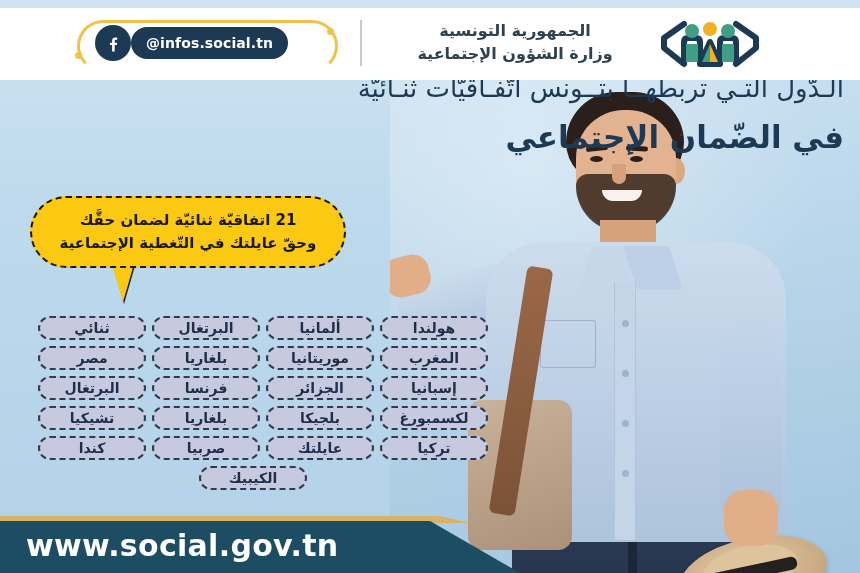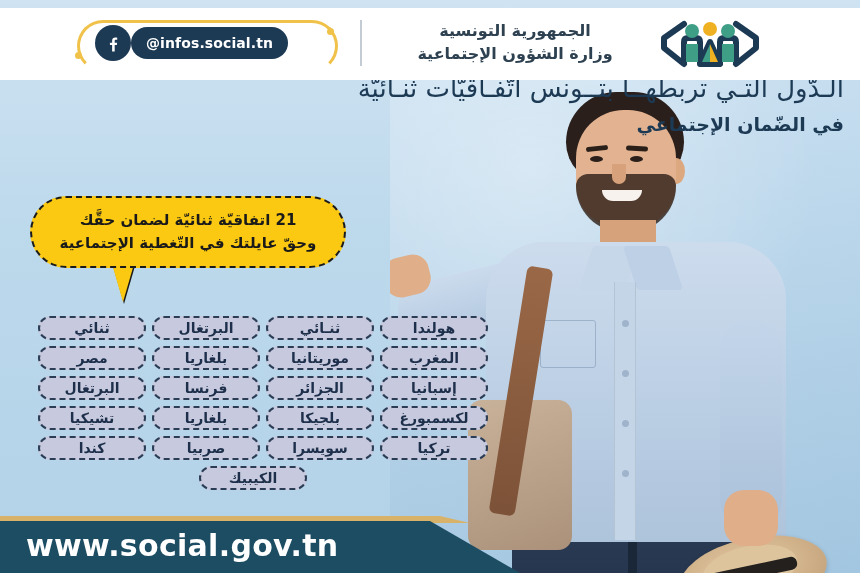--- a/index.html
+++ b/index.html
@@ -73,21 +73,21 @@
     display:flex;align-items:center;gap:3px;z-index:3;}
   .handle-pill span{color:#fff;font-size:14px;font-weight:700;letter-spacing:.1px;direction:ltr;}
   .divider{position:absolute;left:360px;top:12px;width:2px;height:46px;background:#c3ccd4;}
   .ministry{position:absolute;left:395px;top:11px;width:240px;text-align:center;direction:rtl;}
   .ministry div{color:#2e4150;font-size:16px;font-weight:700;line-height:1.45;}
   .logo{position:absolute;left:650px;top:6px;width:120px;height:58px;}
 
   
   .title-wrap{position:absolute;right:16px;top:74px;z-index:15;text-align:right;direction:rtl;}
   .title-1{color:#1d3a55;font-size:26px;font-weight:400;letter-spacing:.5px;line-height:1.15;white-space:nowrap;}
-  .title-2{color:#1d3a55;font-size:19px;font-weight:700;margin-top:10px;line-height:1.15;padding-left:330px;}
+  .title-2{color:#1d3a55;font-size:31px;font-weight:700;margin-top:16px;line-height:1.15;padding-left:330px;}
 
   
   .bubble{
     position:absolute;left:30px;top:196px;width:316px;min-height:72px;z-index:16;
     background:#fbc911;border:2px dashed #1a1a1a;border-radius:40px;
     display:flex;flex-direction:column;align-items:center;justify-content:center;
     padding:10px 16px;box-sizing:border-box;direction:rtl;
   }
   .bubble div{color:#1a1a1a;font-size:15px;font-weight:700;line-height:1.55;text-align:center;white-space:nowrap;}
   .bubble-tail{position:absolute;left:112px;top:264px;width:0;height:0;z-index:15;
@@ -199,21 +199,21 @@
 
   <div class="bubble-tail"></div>
   <div class="bubble">
     <div>21 اتفاقيّة ثنائيّة لضمان حقَّك</div>
     <div>وحقّ عايلتك في التّغطية الإجتماعية</div>
   </div>
 
   <div class="chips">
     <div class="chip-row">
       <div class="chip">هولندا</div>
-      <div class="chip">ثنـائي</div>
+      <div class="chip">ألمانيا</div>
       <div class="chip">البرتغال</div>
       <div class="chip">ثنائي</div>
     </div>
     <div class="chip-row">
       <div class="chip">المغرب</div>
       <div class="chip">موريتانيا</div>
       <div class="chip">بلغاريا</div>
       <div class="chip">مصر</div>
     </div>
     <div class="chip-row">
@@ -223,21 +223,21 @@
       <div class="chip">البرتغال</div>
     </div>
     <div class="chip-row">
       <div class="chip">لكسمبورغ</div>
       <div class="chip">بلجيكا</div>
       <div class="chip">بلغاريا</div>
       <div class="chip">تشيكيا</div>
     </div>
     <div class="chip-row">
       <div class="chip">تركيا</div>
-      <div class="chip">سويسرا</div>
+      <div class="chip">عايلتك</div>
       <div class="chip">صربيا</div>
       <div class="chip">كندا</div>
     </div>
     <div class="chip-row center">
       <div class="chip">الكيبيك</div>
     </div>
   </div>
 
   <div class="footer">
     <div class="footer-stripe"></div>

